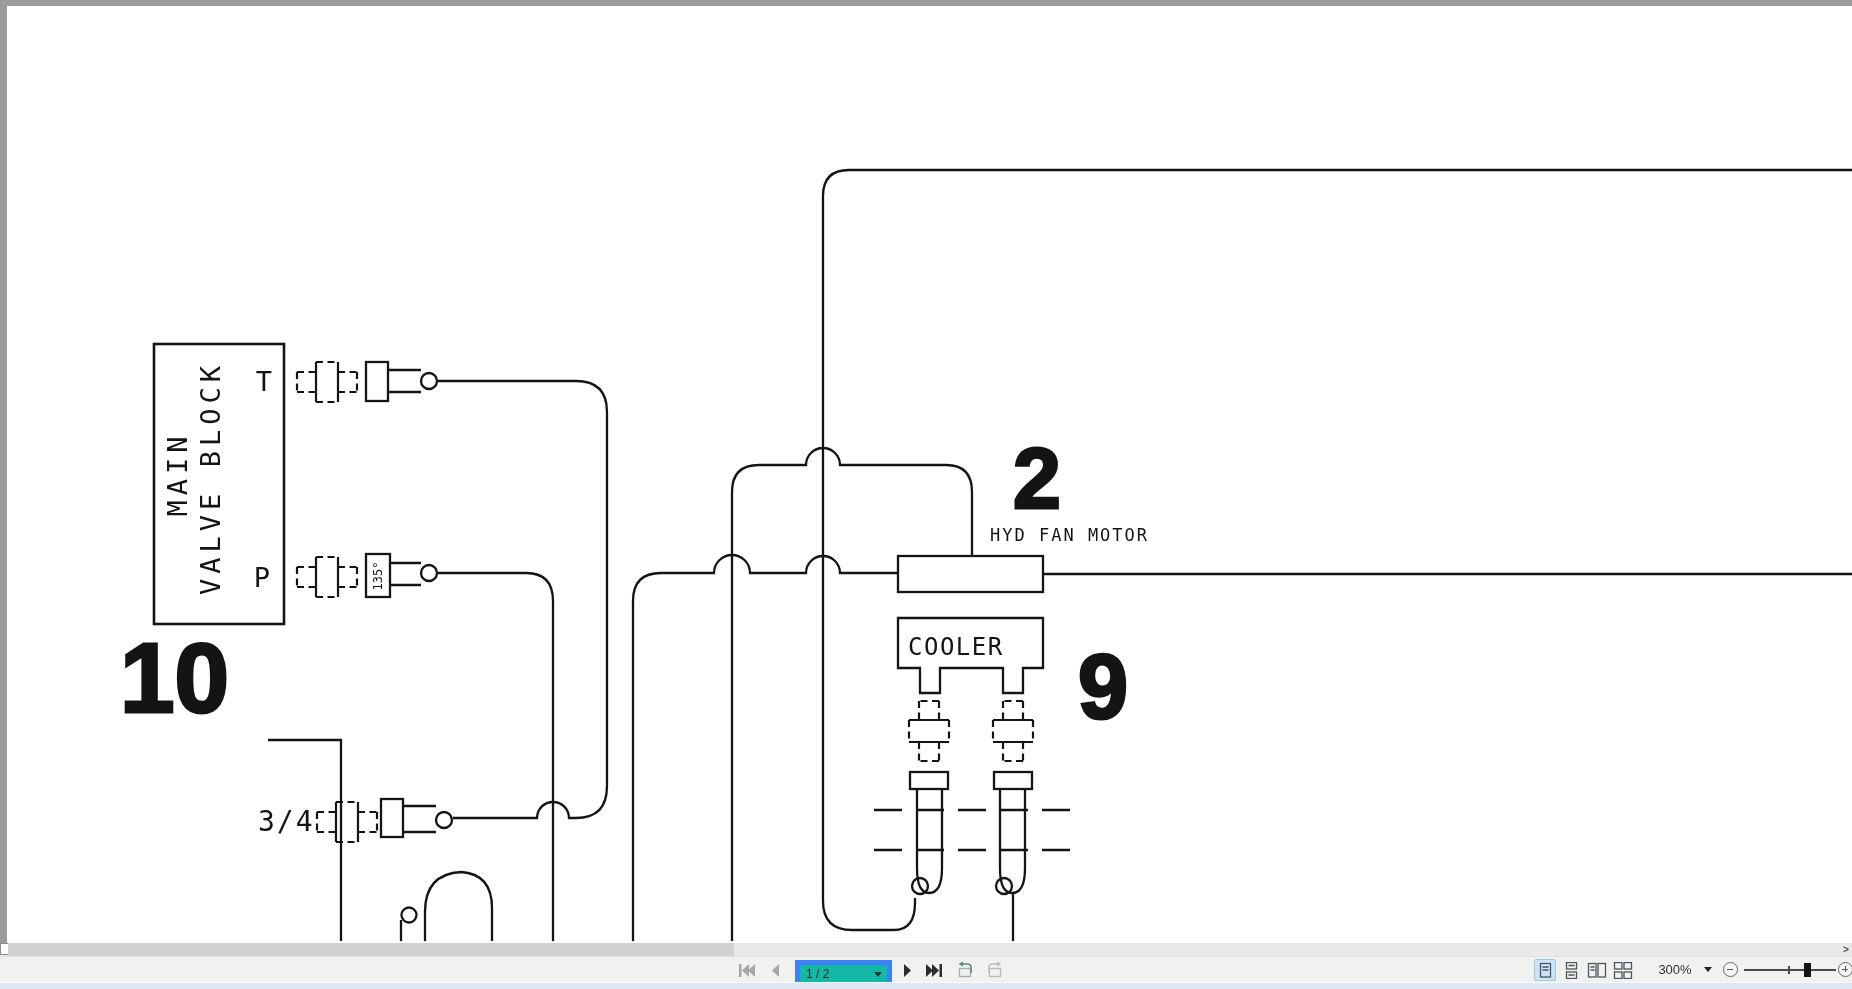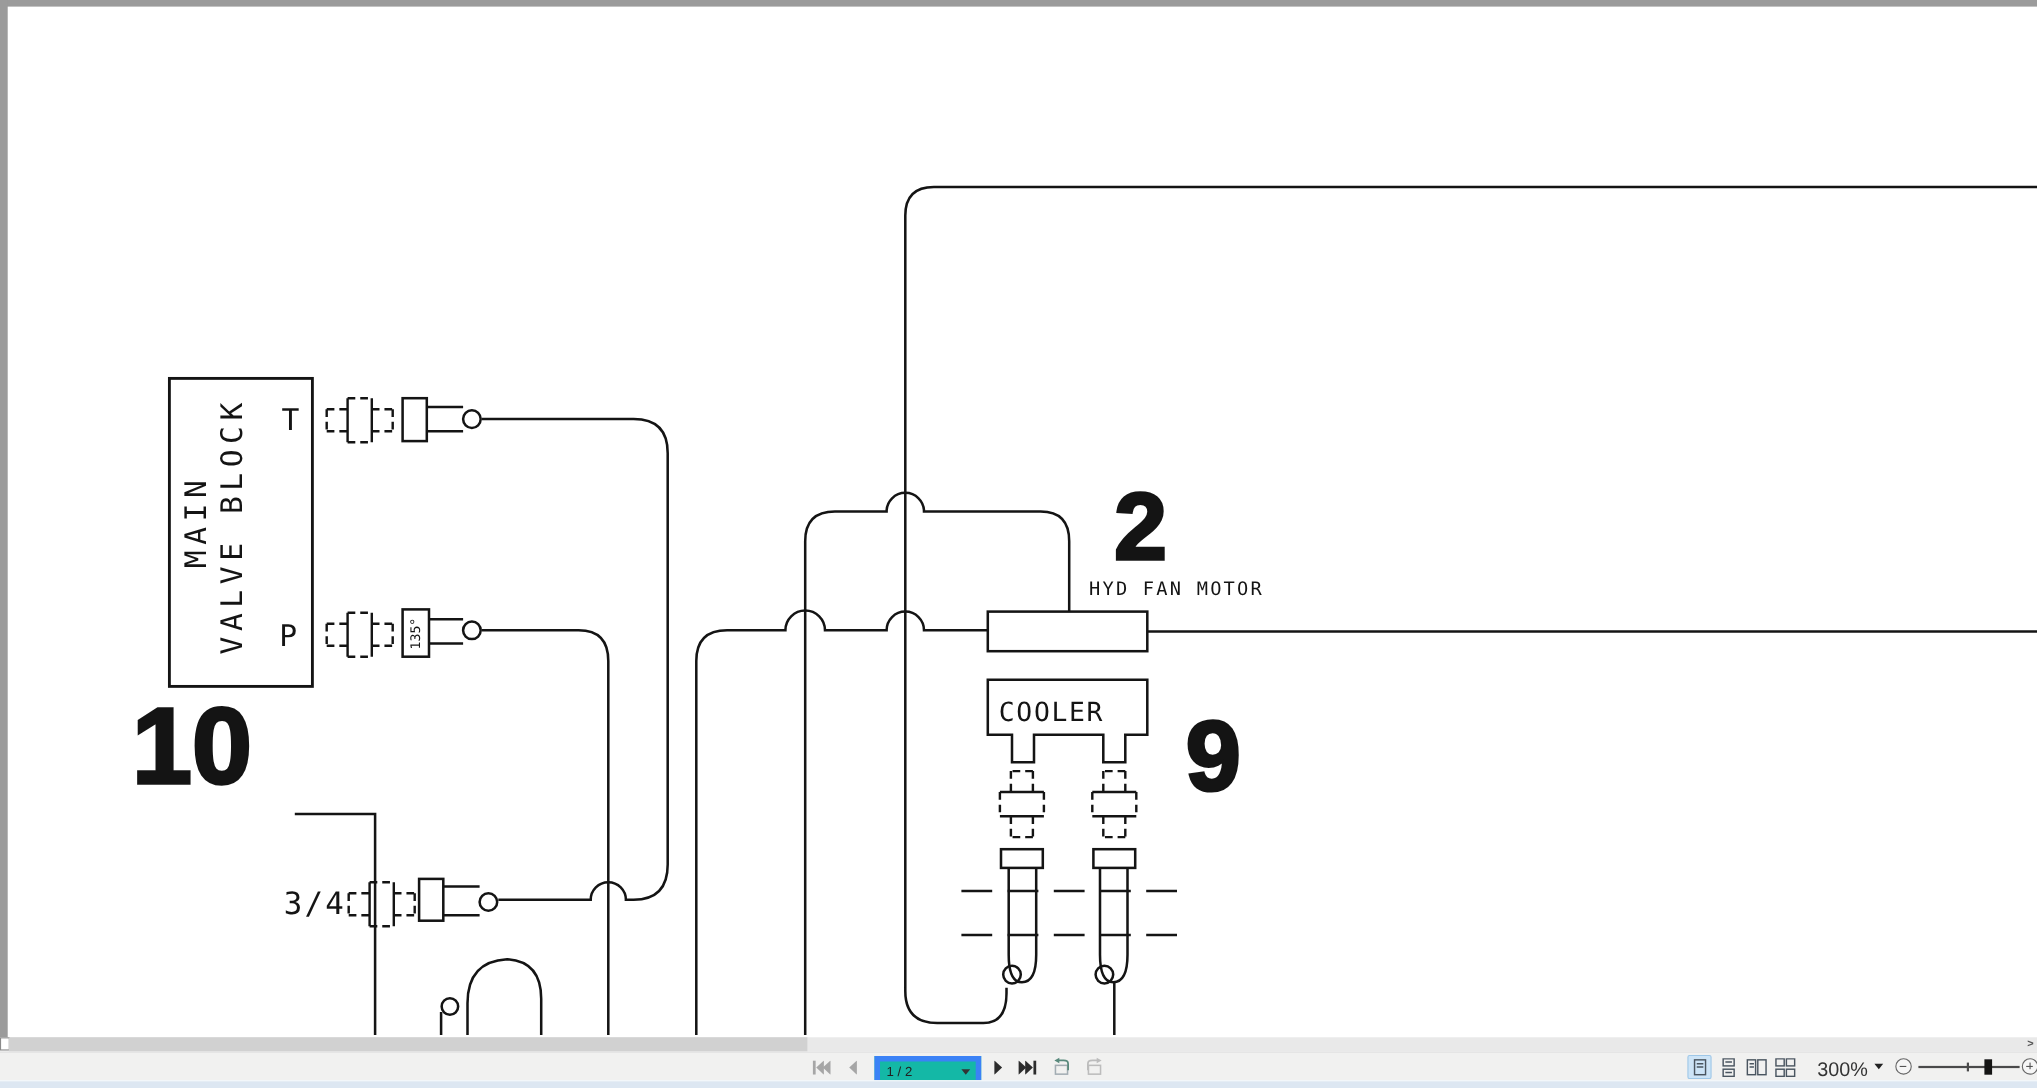--- a/index.html
+++ b/index.html
@@ -20,21 +20,21 @@
   .hscroll .thumb{position:absolute;left:8px;top:0;width:726px;height:13px;background:#d1d1d1;}
 
   
   .toolbar{position:absolute;left:0;top:956px;width:1852px;height:26px;background:#f1f1f0;border-top:1px solid #e0e0e0;}
   .tb{position:absolute;display:flex;align-items:center;justify-content:center;}
   .btn{cursor:default;}
   .pagebox{position:absolute;left:795px;top:3px;width:97px;height:36px;background:#14b8a6;border:5px solid #3b82f6;box-sizing:border-box;}
   .pagebox .val{position:absolute;left:6px;top:2px;font-size:12px;color:#222;}
   .pagebox .caret{position:absolute;right:5px;top:7px;width:0;height:0;
       border-left:4px solid transparent;border-right:4px solid transparent;border-top:5px solid #333;}
-  .zoomtext{position:absolute;left:1652px;top:5px;width:46px;font-size:18px;color:#333;text-align:center;}
+  .zoomtext{position:absolute;left:1652px;top:5px;width:46px;font-size:13px;color:#333;text-align:center;}
   .zcaret{position:absolute;left:1704px;top:10px;width:0;height:0;
       border-left:4px solid transparent;border-right:4px solid transparent;border-top:5px solid #222;}
   .zcircle{position:absolute;top:5px;width:15px;height:15px;border:1.5px solid #666;border-radius:50%;
       box-sizing:border-box;background:#f6f6f6;}
   .zminus{left:1723px;}
   .zplus{left:1838px;}
   .zcircle .bar{position:absolute;left:3px;top:5.5px;width:6px;height:1.6px;background:#555;}
   .zcircle .bar.v{left:5.5px;top:3px;width:1.6px;height:6px;}
   .zslider{position:absolute;left:1744px;top:12px;width:92px;height:2px;background:#4a4a4a;}
   .zslider .tick{position:absolute;left:44px;top:-3px;width:1.6px;height:8px;background:#4a4a4a;}

